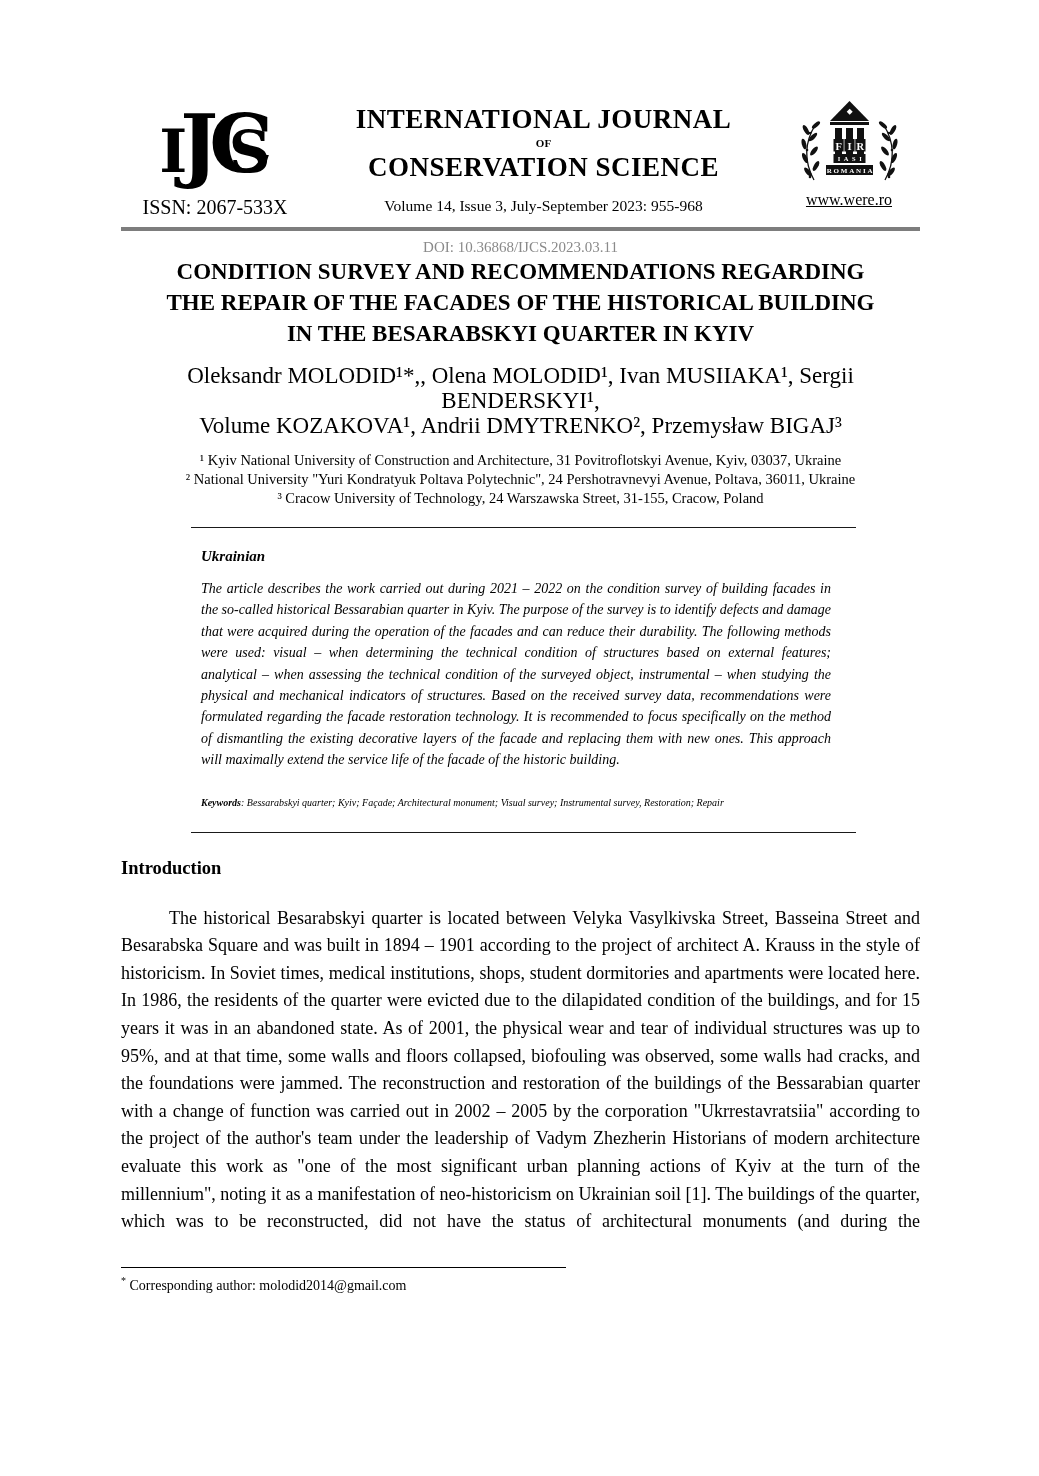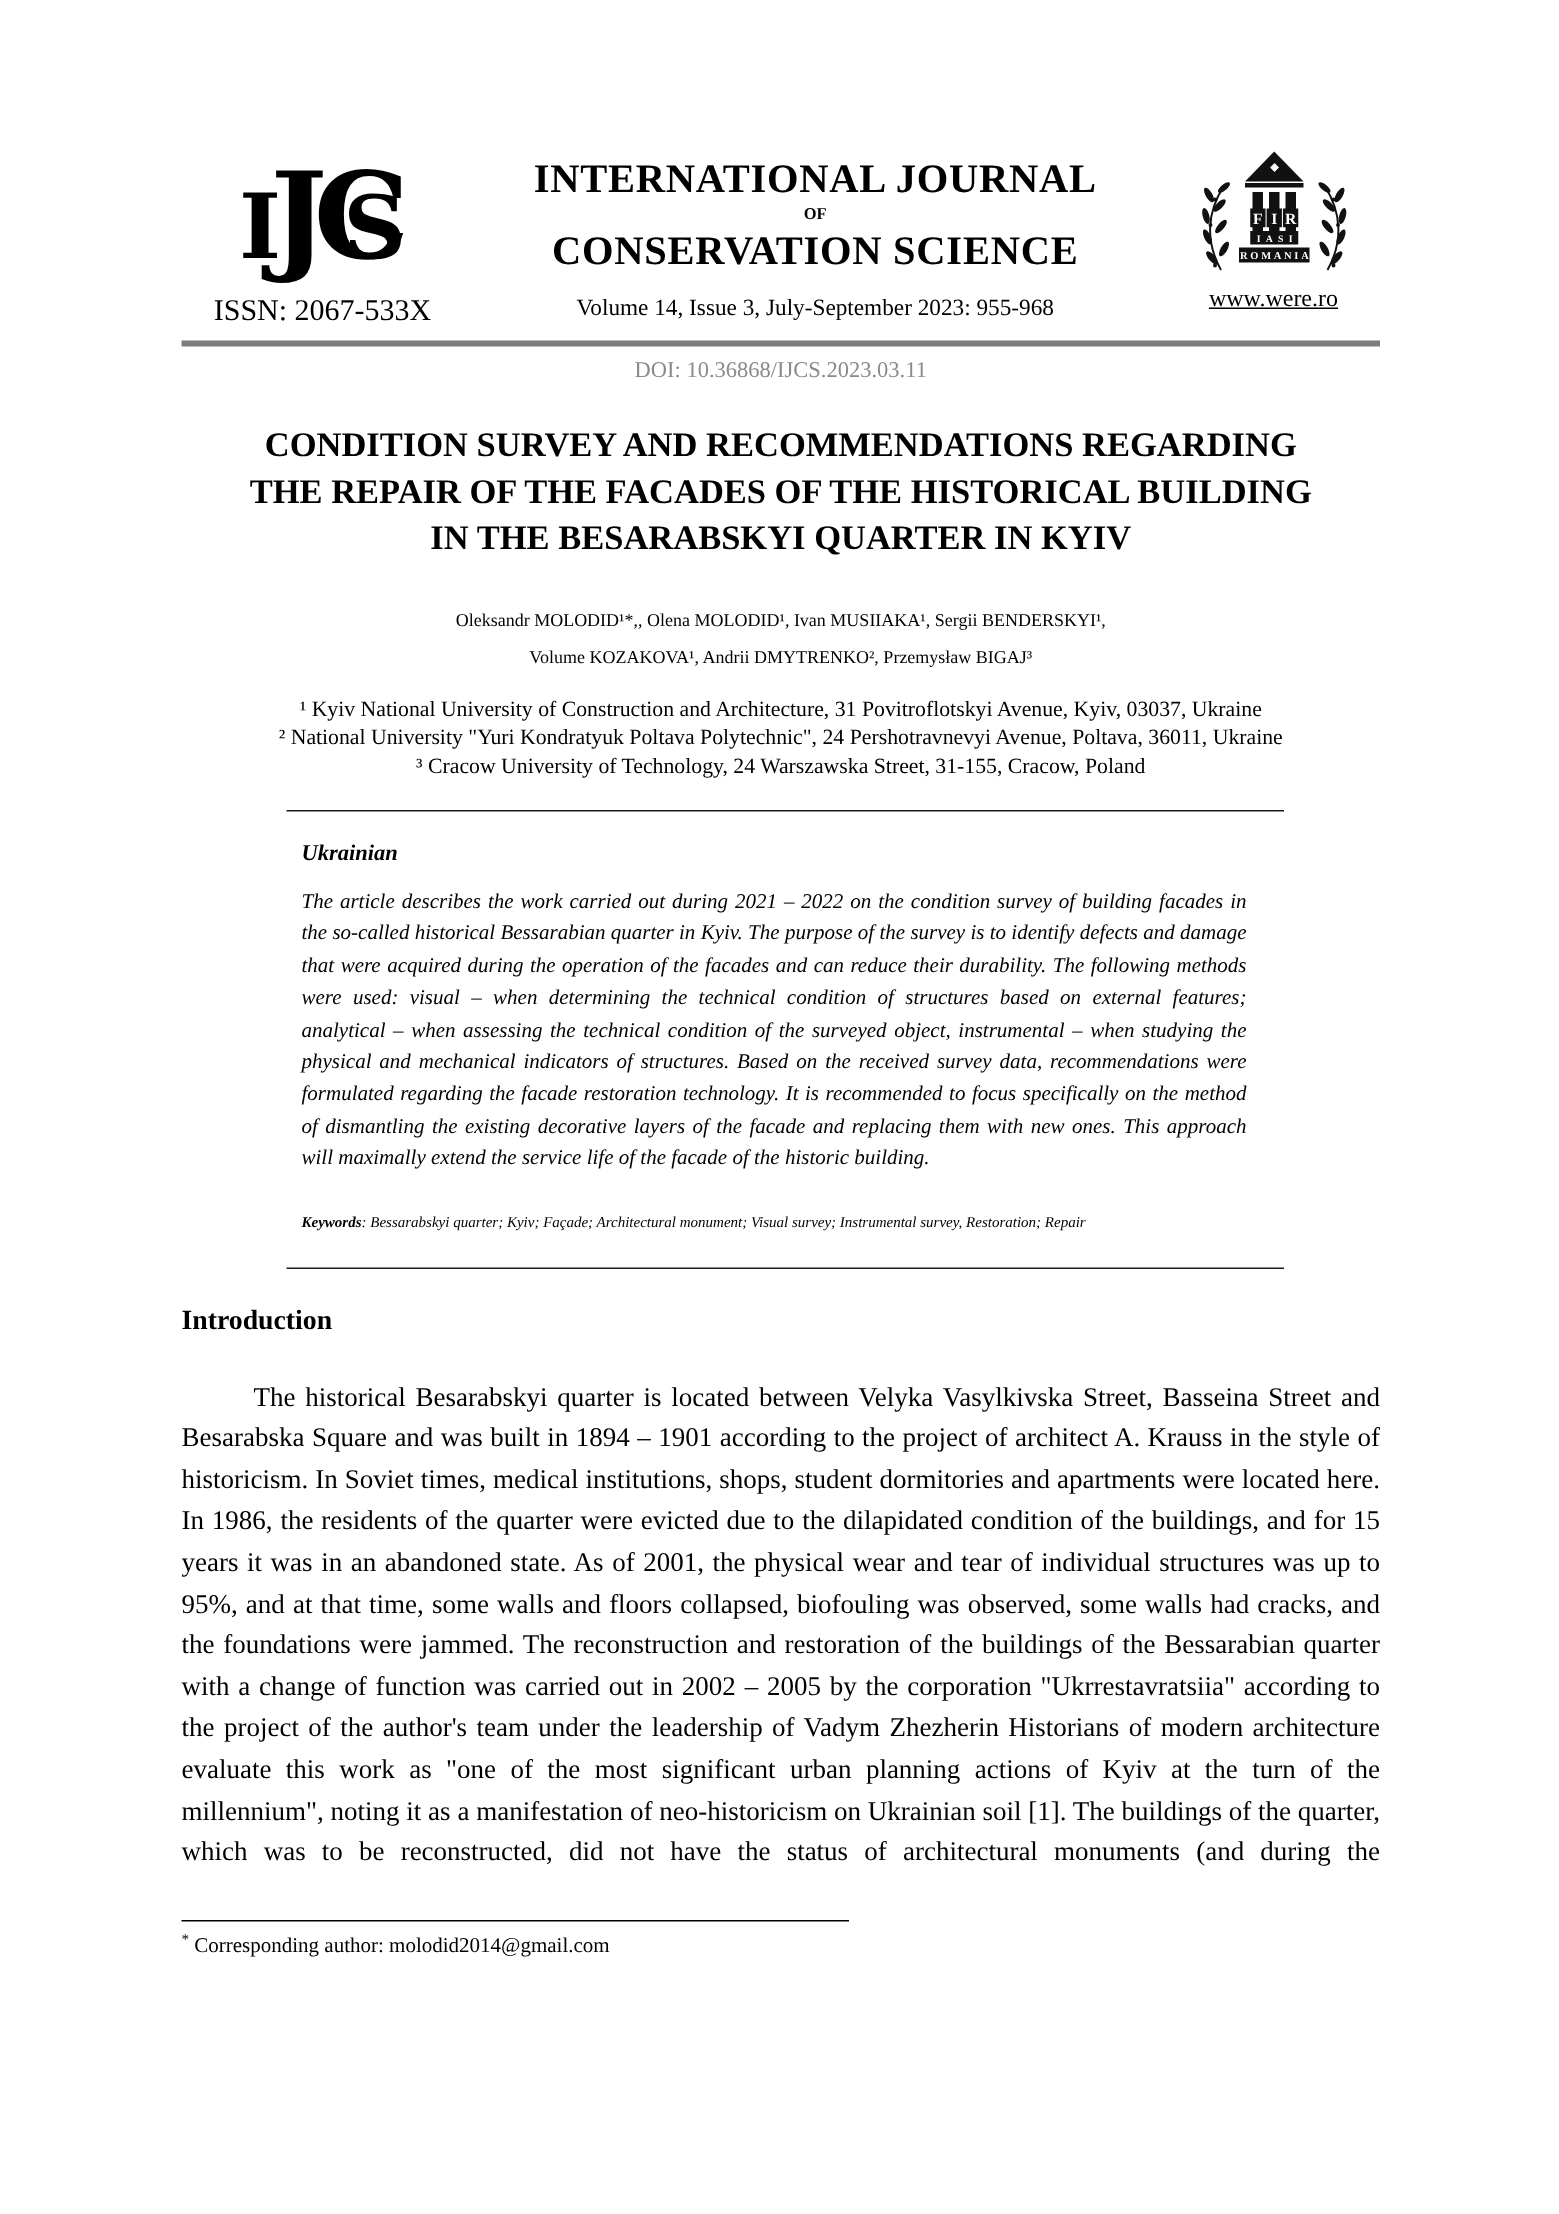--- a/index.html
+++ b/index.html
@@ -25,22 +25,22 @@
   .vol { font-size:15.5px; margin-top:14px; }
 
   .emblem-block { width:142px; text-align:center; padding-top:2px; }
   .emblem-block svg { display:block; margin:0 auto; }
   .website { font-size:16px; text-decoration:underline; margin-top:3px; cursor:pointer; }
 
   .thick-rule { border:none; border-top:4px solid #7d7d7d; margin-top:8px; }
   .doi { text-align:center; font-size:15px; color:#8a8a8a; margin-top:5px; }
 
   
-  .article-title { text-align:center; font-weight:bold; font-size:23px; line-height:31px; margin-top:25px; }
-  .authors { text-align:center; font-size:12px; line-height:25px; margin-top:27px; }
+  .article-title { text-align:center; font-weight:bold; font-size:23px; line-height:31px; }
+  .authors { text-align:center; font-size:23px; line-height:25px; margin-top:14px; }
   .affiliations { text-align:center; font-size:14.5px; line-height:19px; margin-top:13px; }
 
   .mid-rule { border:none; border-top:1.5px solid #1a1a1a; width:665px; margin:19px auto 0 70px; }
 
   
   .abstract-wrap { margin:0 89px 0 80px; }
   .abstract-head { font-size:15px; font-weight:bold; font-style:italic; margin-top:20px; }
   .abstract-body { font-size:14px; font-style:italic; line-height:21.4px; text-align:justify; margin-top:13px; }
   .keywords { font-size:10px; font-style:italic; margin-top:21px; padding-left:70px; text-indent:-70px; line-height:21px; }
   .keywords b { font-style:italic; }

